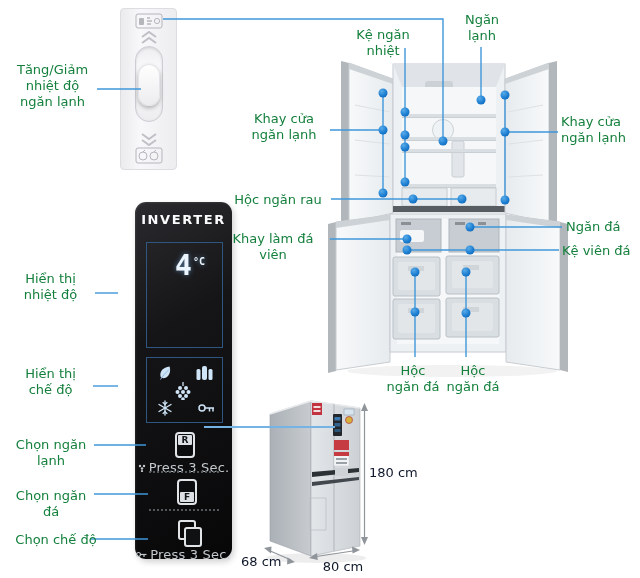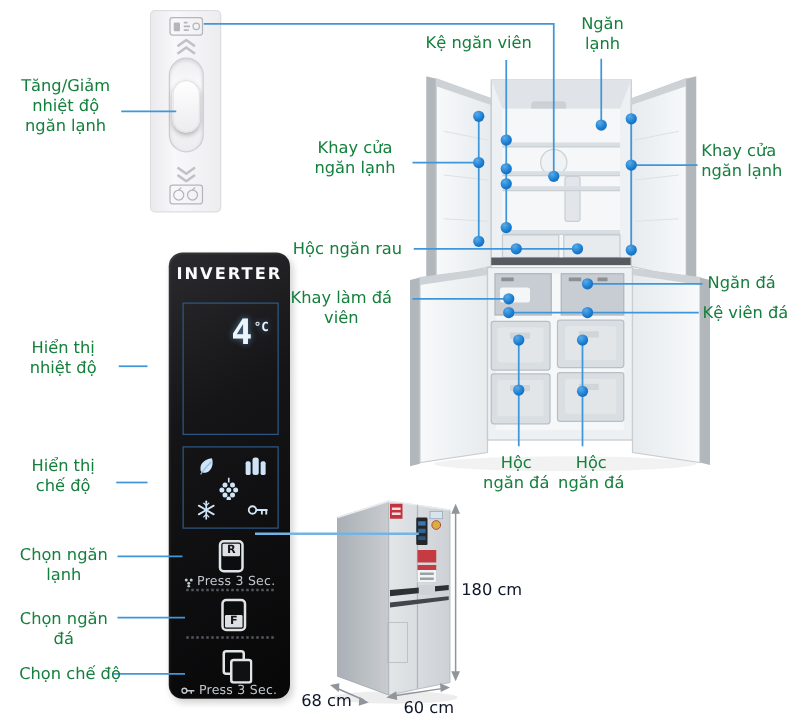--- a/index.html
+++ b/index.html
@@ -34,34 +34,34 @@
     border-radius:11px;
     background:linear-gradient(150deg,#2b2b2f 0%,#151517 35%,#070708 100%);
     box-shadow:inset 1px 1px 2px rgba(255,255,255,.09), 2px 3px 6px rgba(0,0,0,.18);margin-left:28px; }
   .brand { position:absolute; top:10px; left:0; right:0; text-align:center; color:#fafbfc;
     font-size:13px; font-weight:800; letter-spacing:1.6px; }
   .blue-box { position:absolute; left:11px; width:77px; border:1px solid #2e5680; }
   .disp-box { top:40px; height:106px; }
   .mode-box { top:155px; height:66px; }
   .seg { font-family:"DejaVu Sans Mono","Liberation Mono",monospace; font-weight:bold;
     color:#ecf5fe; text-shadow:0 0 5px rgba(130,195,255,.55); }
-  .trow { position:absolute; right:7px; white-space:nowrap; }
+  .trow { position:absolute; right:17px; white-space:nowrap; }
   .trow .v { font-size:28px; letter-spacing:0; }
   .trow .u { display:inline-block; font-size:10px; transform:translateY(-10px); margin-left:1px; }
   .t1 { top:6px; }
   .t2 { top:56px; }
   .micon { position:absolute; }
   .btnrf { position:absolute; width:20px; height:26px; border:2px solid #e2e5e8; border-radius:4px;
     background:#0c0d0f; }
   .btnrf .cell { position:absolute; left:1px; right:1px; height:10px; background:#dde1e5;
     border-radius:1px; color:#15171a; font-size:9px; font-weight:bold; line-height:10px;
     text-align:center; }
   .cell.top { top:1px; } .cell.bot { bottom:1px; }
   .hint { position:absolute; left:0; right:0; display:flex; align-items:center; justify-content:center;
-    gap:3px; color:#c3c8cc; font-size:10px; letter-spacing:.2px; }
+    gap:3px; color:#c3c8cc; font-size:13px; letter-spacing:.2px; }
   .dotsep { position:absolute; left:14px; width:70px; border-top:2px dotted #53585d; }
 </style>
 </head>
 <body>
 
 <div class="stage">
 
   <svg class="base" width="640" height="578" viewBox="0 0 640 578">
     <defs>
       <linearGradient id="doorG" x1="0" y1="0" x2="1" y2="0">
@@ -362,33 +362,33 @@
   <div class="lbl r" style="left:8px;top:271px;width:85px">Hiển thị
 nhiệt độ</div>
   <div class="lbl r" style="left:8px;top:366px;width:85px">Hiển thị
 chế độ</div>
   <div class="lbl r" style="left:8px;top:437px;width:86px">Chọn ngăn
 lạnh</div>
   <div class="lbl r" style="left:8px;top:488px;width:86px">Chọn ngăn
 đá</div>
   <div class="lbl r" style="left:12px;top:532px;width:88px">Chọn chế độ</div>
 
-  <div class="lbl c" style="left:339px;top:27px;width:88px">Kệ ngăn viên</div>
+  <div class="lbl c" style="left:339px;top:27px;width:88px">Kệ ngăn nhiệt</div>
   <div class="lbl c" style="left:450px;top:12px;width:64px">Ngăn
 lạnh</div>
   <div class="lbl r" style="left:240px;top:111px;width:88px">Khay cửa
 ngăn lạnh</div>
   <div class="lbl" style="left:561px;top:114px;width:70px">Khay cửa
 ngăn lạnh</div>
   <div class="lbl r" style="left:218px;top:231px;width:110px">Khay làm đá viên</div>
   <div class="lbl r" style="left:228px;top:192px;width:100px">Hộc ngăn rau</div>
   <div class="lbl" style="left:566px;top:219px;width:60px">Ngăn đá</div>
   <div class="lbl" style="left:562px;top:243px;width:75px">Kệ viên đá</div>
   <div class="lbl c" style="left:378px;top:363px;width:70px">Hộc
 ngăn đá</div>
   <div class="lbl c" style="left:438px;top:363px;width:70px">Hộc
 ngăn đá</div>
 
   <div class="dim" style="left:369px;top:465px">180 cm</div>
-  <div class="dim" style="left:320px;top:559px;width:46px;text-align:center">60 cm</div>
+  <div class="dim" style="left:320px;top:559px;width:46px;text-align:center">80 cm</div>
   <div class="dim" style="left:241px;top:554px">68 cm</div>
 
 </div>
 
 </body></html>

